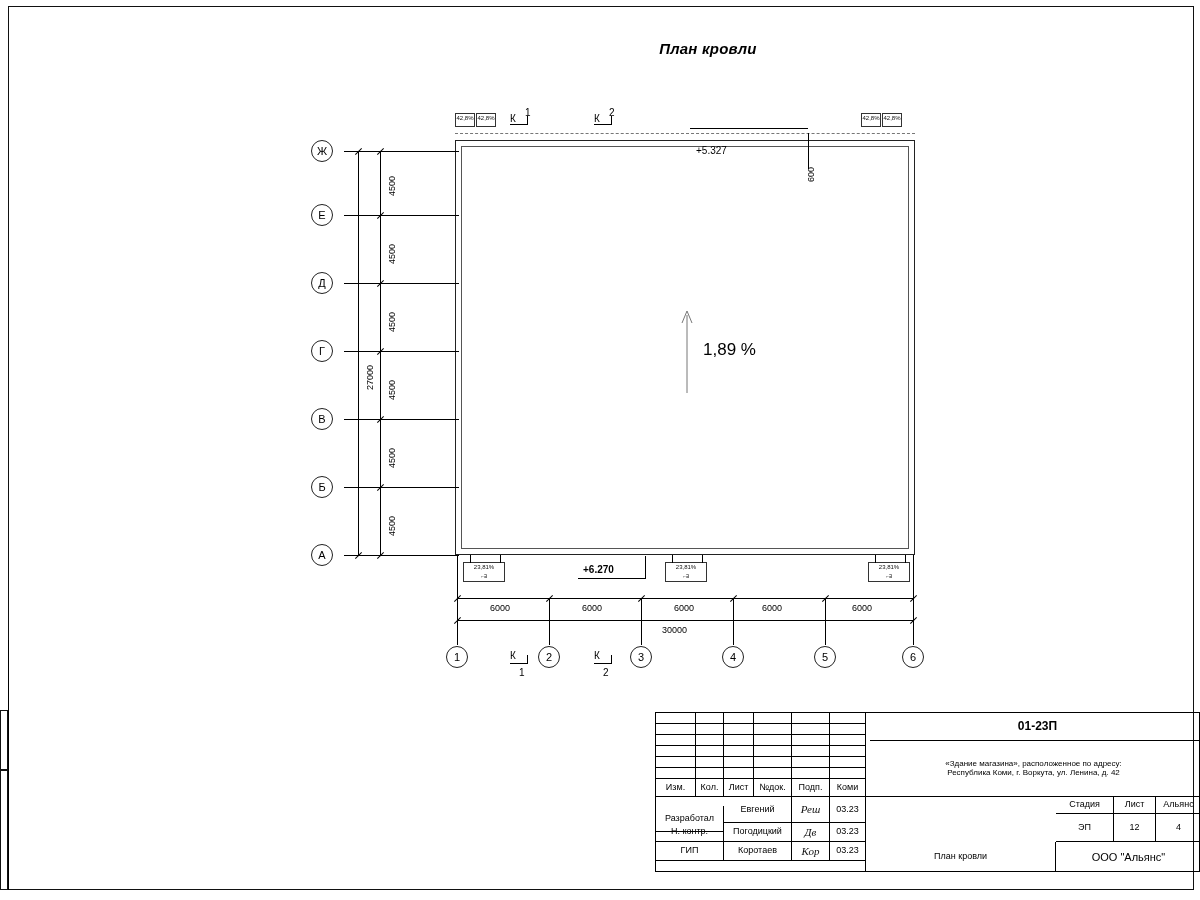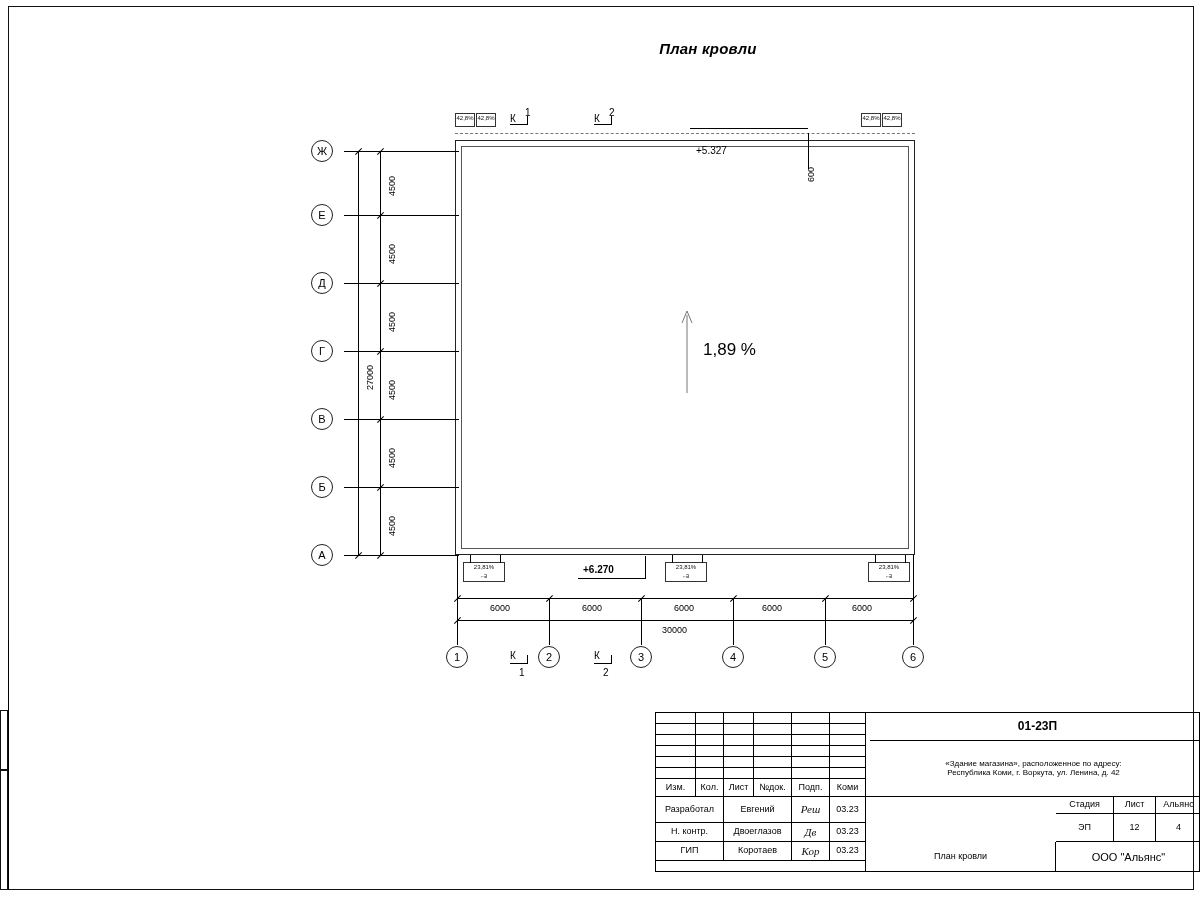--- a/index.html
+++ b/index.html
@@ -364,27 +364,27 @@
     <div class="cell" style="left:136px; top:0; width:38px; height:66px; border-bottom:0;"></div>
     <div class="cell" style="left:174px; top:0; width:36px; height:66px; border-bottom:0;"></div>
 
     <div class="cell ctr" style="left:0; top:66px; width:40px; height:18px;">Изм.</div>
     <div class="cell ctr" style="left:40px; top:66px; width:28px; height:18px;">Кол.</div>
     <div class="cell ctr" style="left:68px; top:66px; width:30px; height:18px;">Лист</div>
     <div class="cell ctr" style="left:98px; top:66px; width:38px; height:18px;">№док.</div>
     <div class="cell ctr" style="left:136px; top:66px; width:38px; height:18px;">Подп.</div>
     <div class="cell ctr" style="left:174px; top:66px; width:36px; height:18px;">Коми</div>
 
-    <div class="cell ctr" style="left:0; top:84px; width:68px; height:26px;">Разработал</div>
+    <div class="cell ctr" style="left:0; top:93px; width:68px; height:26px;">Разработал</div>
     <div class="cell ctr" style="left:68px; top:84px; width:68px; height:26px;">Евгений</div>
     <div class="cell ctr sig" style="left:136px; top:84px; width:38px; height:26px;">Реш</div>
     <div class="cell ctr" style="left:174px; top:84px; width:36px; height:26px;">03.23</div>
 
     <div class="cell ctr" style="left:0; top:110px; width:68px; height:19px;">Н. контр.</div>
-    <div class="cell ctr" style="left:68px; top:110px; width:68px; height:19px;">Двоеглазов</div>
+    <div class="cell ctr" style="left:68px; top:110px; width:68px; height:19px;">Погодицкий</div>
     <div class="cell ctr sig" style="left:136px; top:110px; width:38px; height:19px;">Дв</div>
     <div class="cell ctr" style="left:174px; top:110px; width:36px; height:19px;">03.23</div>
 
     <div class="cell ctr" style="left:0; top:129px; width:68px; height:19px;">ГИП</div>
     <div class="cell ctr" style="left:68px; top:129px; width:68px; height:19px;">Коротаев</div>
     <div class="cell ctr sig" style="left:136px; top:129px; width:38px; height:19px;">Кор</div>
     <div class="cell ctr" style="left:174px; top:129px; width:36px; height:19px;">03.23</div>
 
     <div class="cell" style="left:0; top:148px; width:210px; height:11px; border-bottom:0;"></div>
 

